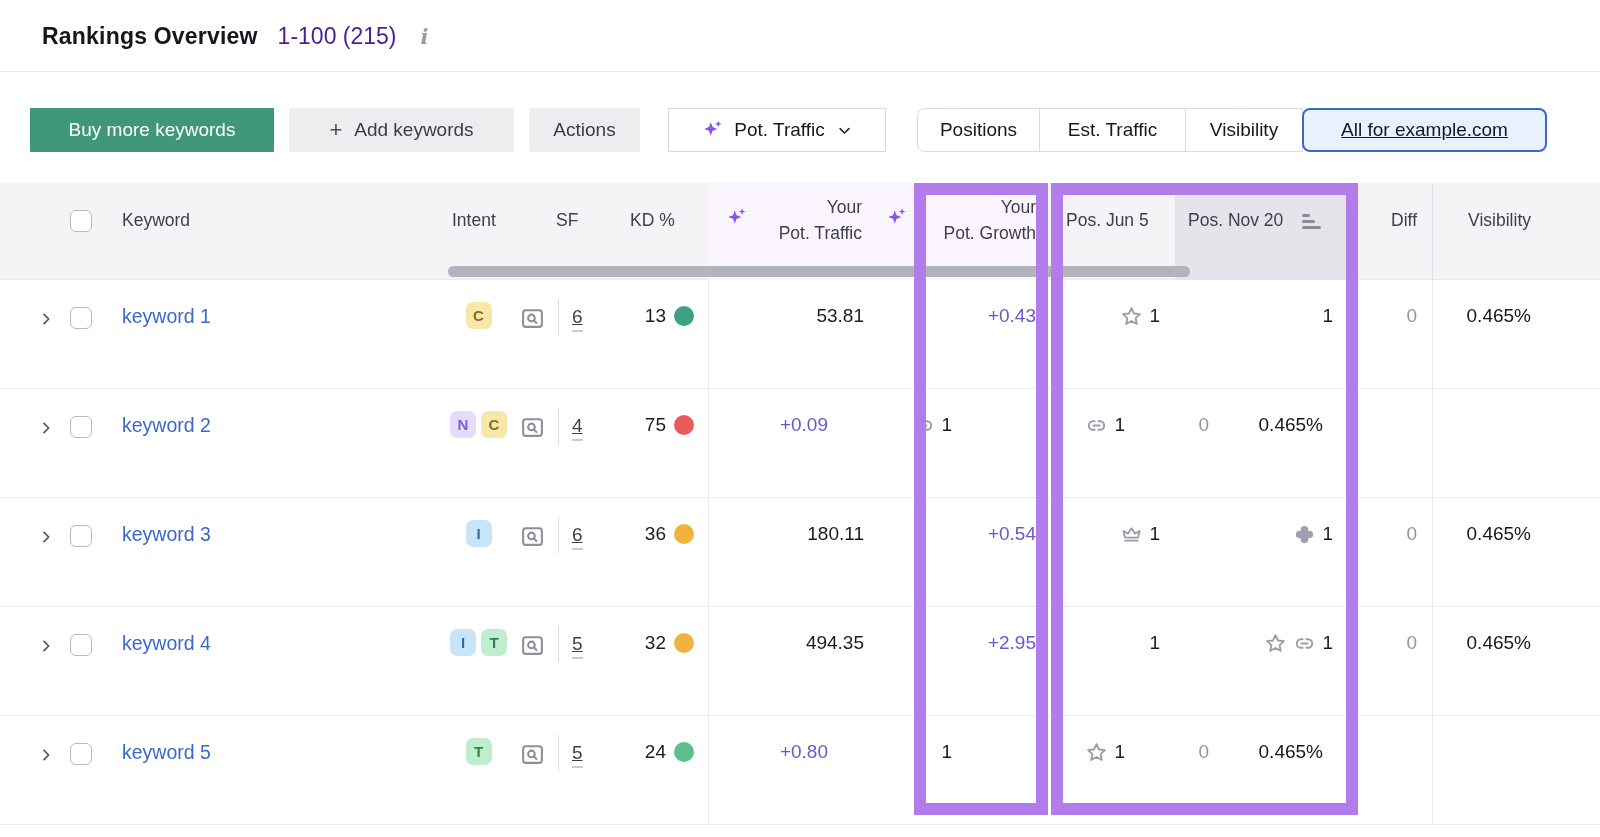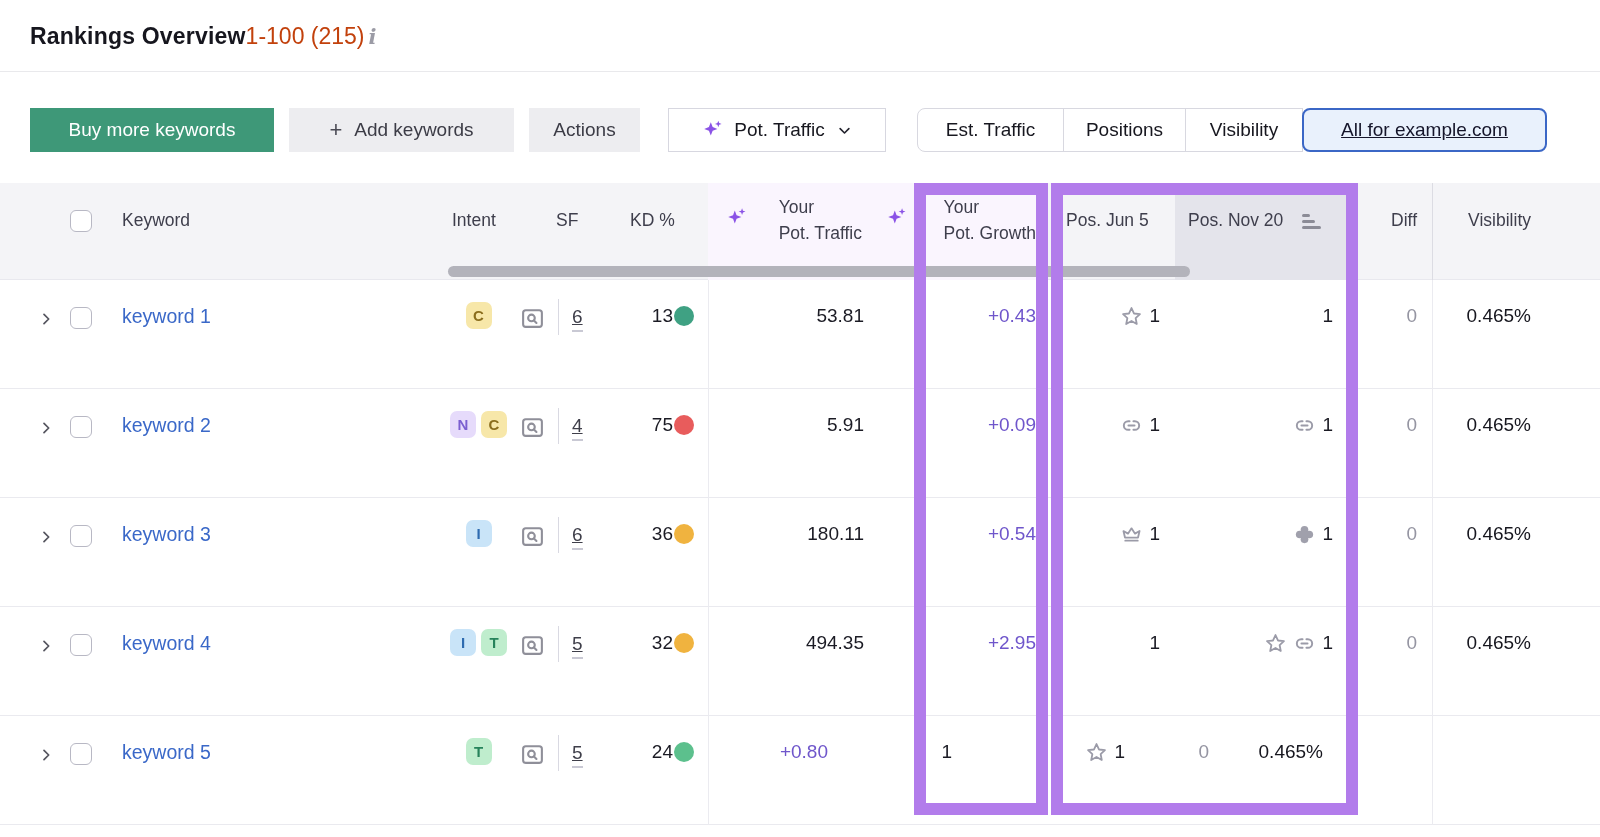--- a/index.html
+++ b/index.html
@@ -1,23 +1,23 @@
 <!DOCTYPE html>
 <html><head>
 <meta charset="utf-8">
 <style>
   * { margin:0; padding:0; box-sizing:border-box; }
   html,body { background:#fff; }
   body { font-family:"Liberation Sans","DejaVu Sans",sans-serif; color:#1b1b24; }
   .screen { position:relative; width:1600px; height:837px; background:#fff; overflow:hidden; }
 
   
-  .page-header { position:absolute; left:30px; top:20px; height:32px; display:flex; align-items:center; gap:0; }
+  .page-header { position:absolute; left:42px; top:20px; height:32px; display:flex; align-items:center; gap:20px; }
   .page-title { font-size:23px; font-weight:bold; color:#16161e; letter-spacing:.2px; }
-  .page-range { font-size:23px; color:#c2410c; }
+  .page-range { font-size:23px; color:#4c1d95; }
   .info-i { font-family:"DejaVu Serif","Liberation Serif",serif; font-style:italic; font-weight:bold; font-size:21px; color:#9b9ba5; margin-left:4px; cursor:pointer; }
   .top-divider { position:absolute; left:0; top:71px; width:1600px; height:1px; background:#e9e9ec; }
 
   
   .toolbar { position:absolute; left:0; top:108px; width:1600px; height:44px; }
   .btn { position:absolute; top:0; height:44px; display:flex; align-items:center; justify-content:center; border-radius:0; font-size:19px; cursor:pointer; white-space:nowrap; }
   .btn-buy { left:30px; width:244px; background:#3e9878; color:#fff; }
   .btn-add { left:289px; width:225px; background:#ededf0; color:#3c3c46; gap:12px; }
   .btn-add .plus { font-size:22px; line-height:1; color:#4a4a54; }
   .btn-actions { left:529px; width:111px; background:#ededf0; color:#3c3c46; }
@@ -28,42 +28,42 @@
   .tab { height:44px; display:flex; align-items:center; justify-content:center; background:#fff; border:1px solid #d8d8e0; font-size:19px; color:#17171f; margin-left:-1px; cursor:pointer; white-space:nowrap; }
   .tab:first-child { border-radius:8px 0 0 8px; margin-left:0; }
   .tab.selected { background:#e9f1fc; border:2px solid #3b67c6; border-radius:8px; z-index:2; color:#15152a;text-decoration:underline; }
 
   
   .table { position:absolute; left:0; top:183px; width:1600px; }
   .thead { position:relative; width:1600px; height:97px; background:#f4f4f7; border-bottom:1px solid #e8e8ee; font-size:17.5px; color:#3e3e4c; }
   .thead .pot-bg { position:absolute; left:708px; top:0; width:340px; height:97px; background:#faf5fe; }
   .thead .nov-bg { position:absolute; left:1175px; top:0; width:177px; height:97px; background:#e4e4eb; }
   .th-abs { position:absolute; top:25px; line-height:24px; }
-  .th-2line { position:absolute; top:11px; line-height:26px; }
+  .th-2line { position:absolute; top:11px; text-align:right; line-height:26px; }
   .hdr-sep { position:absolute; top:0; width:1px; height:97px; background:#dcdce3; }
   .checkbox { width:22px; height:22px; background:#fff; border:1.6px solid #b8b8c4; border-radius:6px; cursor:pointer; flex:none; }
   .scroll-thumb { position:absolute; left:448px; top:83px; width:742px; height:11px; border-radius:6px; background:#b3b3bb; z-index:4; cursor:grab; }
   .sort-icon { position:absolute; left:1302px; top:31px; width:20px; height:16px; }
   .sort-icon span { display:block; height:3px; border-radius:2px; background:#8b8b96; margin-bottom:3px; }
   .sparkle { position:absolute; width:22px; height:22px; }
 
   .tbody { position:relative; }
   .trow { position:relative; display:flex; width:1600px; height:109px; border-bottom:1px solid #eaeaef; align-items:flex-start; font-size:19px; }
   .cell { padding-top:22px; line-height:28px; display:flex; align-items:center; }
   .c-main { width:437px; padding-left:38px; }
   .row-chevron { width:16px; height:16px; margin-top:6px; cursor:pointer; flex:none; }
   .c-main .checkbox { margin-left:16px; margin-top:3px; }
   .kw-link { margin-left:30px; color:#3a68c8; cursor:pointer; text-decoration:none; font-size:19.5px; }
   .c-intent { width:83px; justify-content:center; gap:5px; }
   .badge { width:26px; height:27px; border-radius:7px; display:flex; align-items:center; justify-content:center; font-size:15px; font-weight:bold; }
   .c-sf { width:92px; }
   .serp-icon { width:25px; height:25px; flex:none; cursor:pointer; }
   .sf-div { width:1px; height:36px; background:#d9d9e2; margin:0 13px; align-self:flex-start; margin-top:-3px; }
   .sf-num { color:#3f3f4a; text-decoration:underline; border-bottom:2px dashed #c9c9d4; padding-bottom:2px; line-height:22px; cursor:pointer; }
-  .c-kd { width:96px; justify-content:flex-end; padding-right:14px; gap:1px; }
+  .c-kd { width:96px; justify-content:flex-end; padding-right:14px; gap:8px; }
   .kd-dot { width:20px; height:20px; border-radius:50%; flex:none; }
   .c-traffic { width:208px; justify-content:flex-end; padding-right:52px; }
   .c-growth { width:132px; justify-content:flex-end; padding-right:12px; color:#6f56cb; }
   .c-jun5 { width:127px; justify-content:flex-end; padding-right:15px; gap:6px; }
   .c-nov20 { width:183px; justify-content:flex-end; padding-right:25px; gap:6px; }
   .c-diff { width:74px; justify-content:flex-end; padding-right:15px; color:#9595a2; }
   .c-vis { width:168px; justify-content:flex-end; padding-right:69px; color:#16161e; }
   .pos-icon { width:23px; height:23px; flex:none; }
 
   .v-sep { position:absolute; top:97px; width:1px; background:#ebebf0; height:545px; z-index:1; }
@@ -96,22 +96,22 @@
       <svg class="sparkle-inline" width="22" height="22" viewBox="0 0 20 20">
         <path d="M8 3l1.7 4.3L14 9l-4.3 1.7L8 15l-1.7-4.3L2 9l4.3-1.7z" fill="#8b53e6"></path>
         <path d="M14.8 1.5l.8 2.2 2.2.8-2.2.8-.8 2.2-.8-2.2-2.2-.8 2.2-.8z" fill="#8b53e6"></path>
       </svg>
       <span>Pot. Traffic</span>
       <svg class="chev-down" viewBox="0 0 24 24" fill="none" stroke="#23232e" stroke-width="2.6" stroke-linecap="round" stroke-linejoin="round">
           <path d="M5 9l7 7 7-7"></path>
         </svg>
     </div>
     <div class="tabs">
+      <div class="tab" style="width:123px">Positions</div>
       <div class="tab" style="width:147px">Est. Traffic</div>
-      <div class="tab" style="width:123px">Positions</div>
       <div class="tab" style="width:118px">Visibility</div>
       <div class="tab selected" style="width:245px">All for example.com</div>
     </div>
   </div>
 
   <div class="table">
 
     <div class="thead">
       <div class="pot-bg"></div>
       <div class="nov-bg"></div>
@@ -219,23 +219,20 @@
               <circle cx="11" cy="11.5" r="3.2"></circle>
               <line x1="13.4" y1="13.9" x2="15.8" y2="16.3" stroke-linecap="round"></line>
             </svg>
       <span class="sf-div"></span>
       <span class="sf-num">4</span>
     </div>
     <div class="cell c-kd">
       <span>75</span>
       <span class="kd-dot" style="background:#e85c5c"></span>
     </div>
-    <div class="cell c-traffic">
-            <span>5.91</span>
-          </div>
     <div class="cell c-growth">
             <span>+0.09</span>
           </div>
     <div class="cell c-jun5">
             <svg class="pos-icon" viewBox="0 0 24 24" fill="none" stroke="#9b9ba8" stroke-width="2" stroke-linecap="round">
               <path d="M10 7.5H8.5a4.5 4.5 0 000 9H10"></path>
               <path d="M14 7.5h1.5a4.5 4.5 0 010 9H14"></path>
               <line x1="8.8" y1="12" x2="15.2" y2="12"></line>
             </svg>
             <span>1</span>

